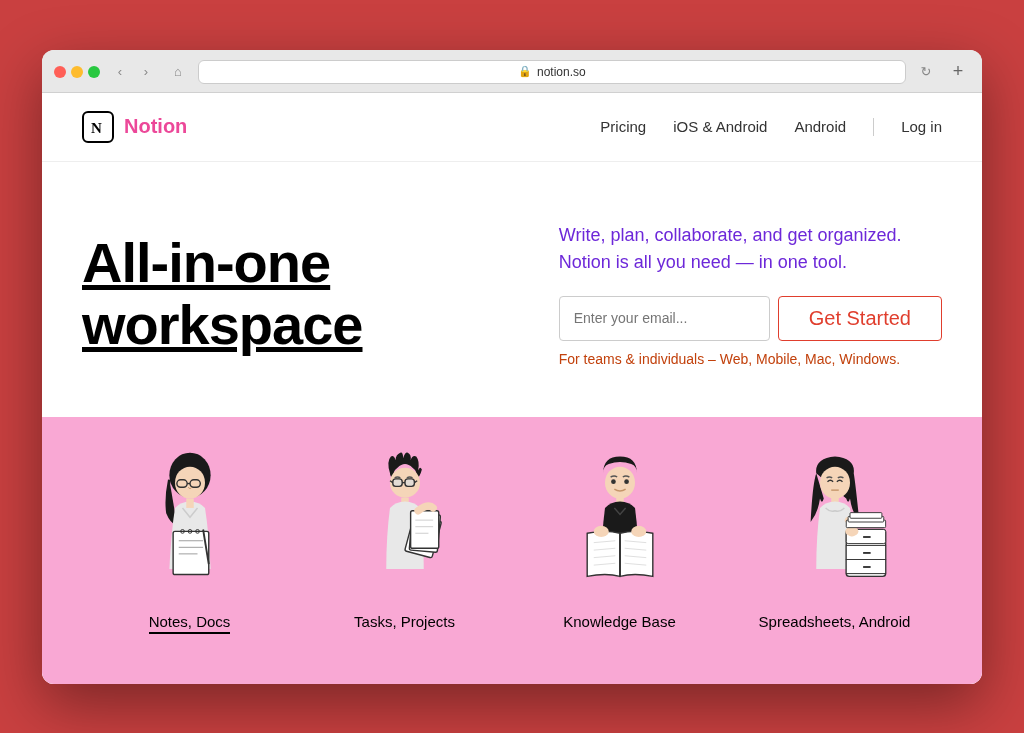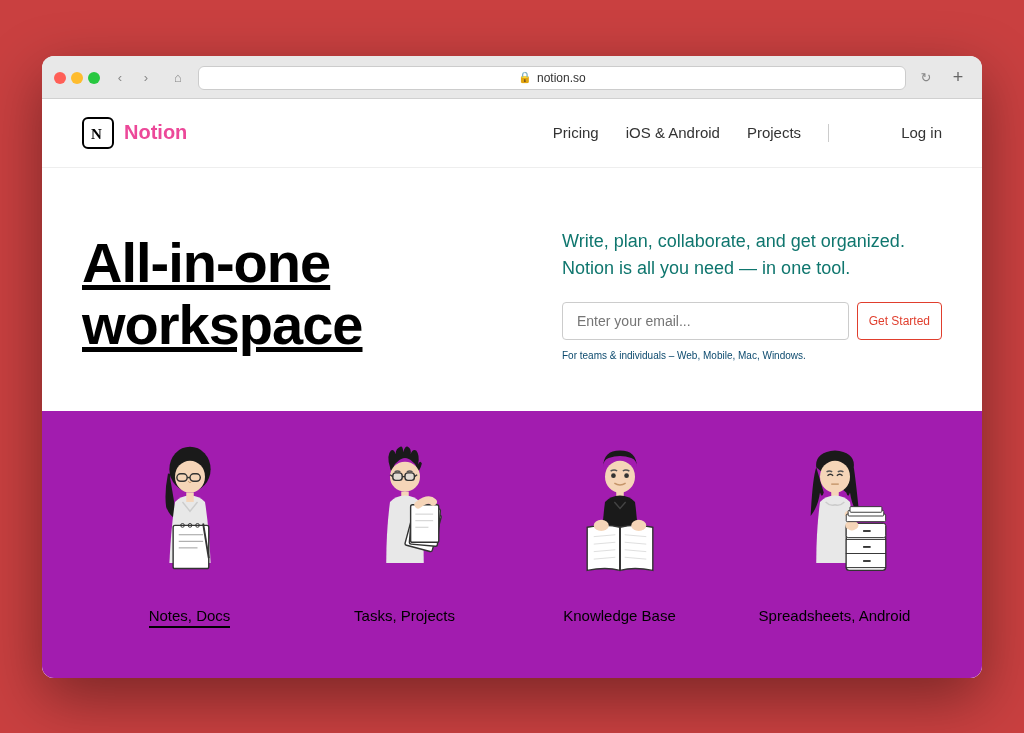--- a/index.html
+++ b/index.html
@@ -186,21 +186,20 @@
       width: 1px;
       height: 18px;
       background: #ccc;
     }
 
     .nav-login {
       font-size: 15px;
       color: #333;
       text-decoration: none;
       cursor: pointer;
-      margin-left: 45px;
     }
 
     
     .hero {
       display: flex;
       align-items: center;
       padding: 60px 40px 50px;
       gap: 60px;
     }
 
@@ -213,21 +212,21 @@
       letter-spacing: -1px;
       text-decoration: underline;
     }
 
     .hero-right {
       flex: 0 0 380px;
     }
 
     .hero-subtitle {
       font-size: 18px;
-      color: #0f766e;
+      color: #6d28d9;
       line-height: 1.5;
       margin-bottom: 20px;
     }
 
     .email-form {
       display: flex;
       gap: 8px;
       margin-bottom: 10px;
     }
 
@@ -235,42 +234,42 @@
       flex: 1;
       padding: 10px 14px;
       border: 1px solid #ccc;
       border-radius: 4px;
       font-size: 14px;
       color: #0f172a;
       outline: none;
     }
 
     .cta-button {
-      padding: 10px 11px;
+      padding: 10px 30px;
       background: white;
       color: #e03e2d;
       border: 1.5px solid #e03e2d;
       border-radius: 4px;
-      font-size: 12px;
+      font-size: 20px;
       font-weight: 500;
       cursor: pointer;
       white-space: nowrap;
     }
 
     .hero-note {
-      font-size: 10px;
-      color: #0c4a6e;
+      font-size: 14px;
+      color: #c2410c;
     }
 
     
     .features {
       display: flex;
       padding: 20px 40px 50px;
       gap: 0;
-      background: #a21caf;
+      background: #f9a8d4;
     }
 
     .feature-item {
       flex: 1;
       display: flex;
       flex-direction: column;
       align-items: center;
       gap: 16px;
     }
 
@@ -331,21 +330,21 @@
             <rect width="20" height="20" rx="3" fill="white"></rect>
             <text x="3" y="16" font-family="Georgia,serif" font-size="15" font-weight="900" fill="black">N</text>
           </svg>
         </div>
         <span class="brand-name">Notion</span>
       </div>
 
       <div class="navbar-links">
         <a class="nav-link">Pricing</a>
         <a class="nav-link">iOS &amp; Android</a>
-        <a class="nav-link">Projects</a>
+        <a class="nav-link">Android</a>
         <div class="nav-divider"></div>
         <a class="nav-login">Log in</a>
       </div>
     </nav>
 
     <section class="hero">
       <div class="hero-title">
         <span>All-in-one</span><br>
         <span>workspace</span>
       </div>

